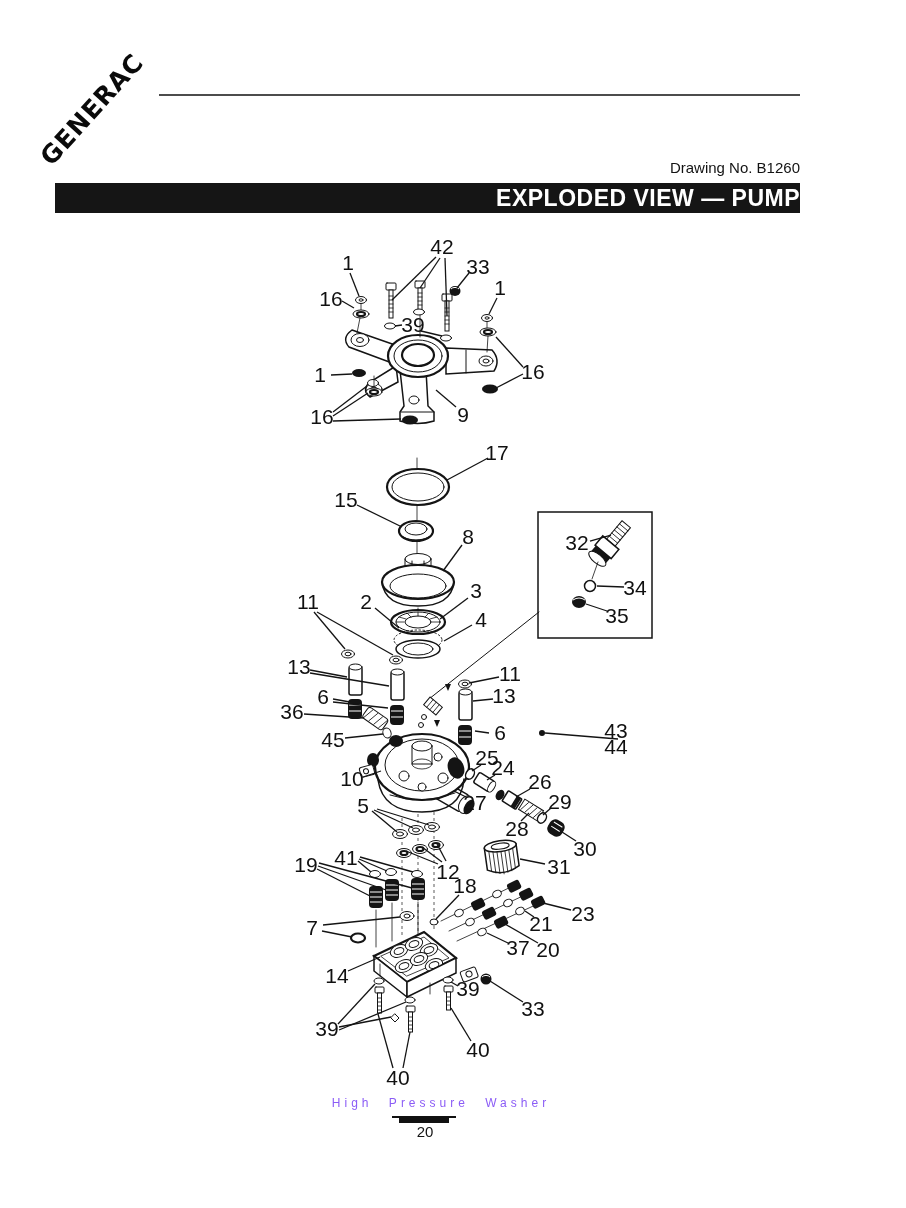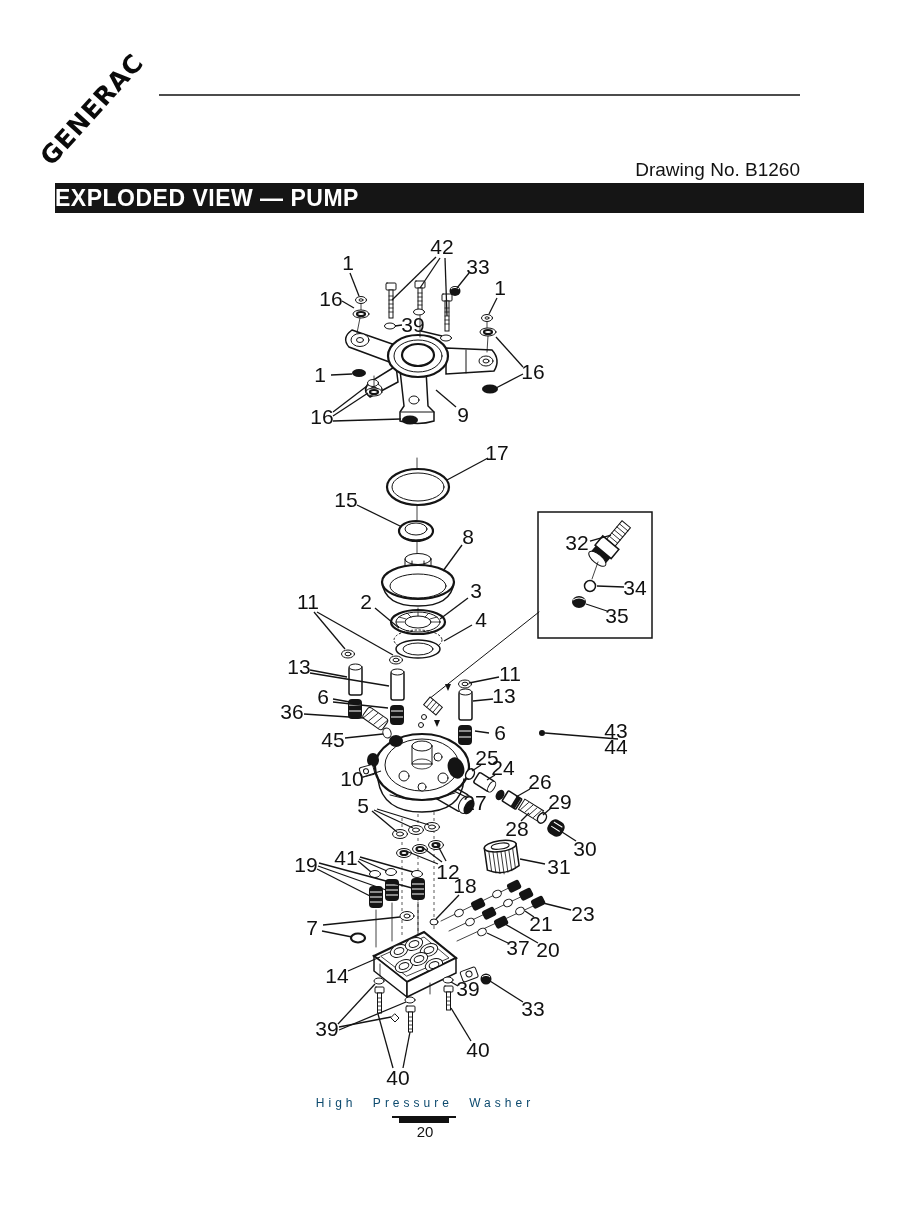--- a/index.html
+++ b/index.html
@@ -2,26 +2,26 @@
 <html><head>
 <meta charset="utf-8">
 <style>
   html,body{margin:0;padding:0;background:#e8e8e8;}
   .page{position:relative;width:906px;height:1208px;background:#ffffff;margin:0 auto;
         font-family:"Liberation Sans",sans-serif;overflow:hidden;}
   .logo{position:absolute;left:56px;top:142px;transform:rotate(-48deg);transform-origin:0 100%;
         font-family:"DejaVu Sans",sans-serif;font-weight:900;font-size:25px;letter-spacing:1px;color:#0a0a0a;}
   .header-title{position:absolute;left:161px;top:74px;font-size:15px;color:#131313;white-space:pre;}
   .header-rule{position:absolute;left:159px;top:94px;width:641px;height:2px;background:#4c4c4c;}
-  .drawing-no{position:absolute;left:0;top:159px;width:800px;text-align:right;font-size:19px;color:#131313;}
-  .banner{position:absolute;left:55px;top:183px;width:809px;height:30px;background:#151515;color:#fff;
-          display:flex;align-items:center;justify-content:flex-start;font-size:23px;font-weight:bold;letter-spacing:.5px;}
+  .drawing-no{position:absolute;left:0;top:159px;width:800px;text-align:right;font-size:15px;color:#131313;}
+  .banner{position:absolute;left:55px;top:183px;width:745px;height:30px;background:#151515;color:#fff;
+          display:flex;align-items:center;justify-content:flex-end;font-size:23px;font-weight:bold;letter-spacing:.5px;}
   svg.diagram{position:absolute;left:0;top:0;}
-  .footer-text{position:absolute;left:0;top:1096px;width:850px;text-align:center;font-size:12px;
-               letter-spacing:4px;word-spacing:9px;color:#0c4a6e;}
+  .footer-text{position:absolute;left:16px;top:1096px;width:850px;text-align:center;font-size:12px;
+               letter-spacing:4px;word-spacing:9px;color:#8b5cf6;}
   .footer-bar1{position:absolute;left:392px;top:1116px;width:64px;height:2px;background:#111;}
   .footer-bar2{position:absolute;left:399px;top:1118px;width:50px;height:5px;background:#111;}
   .page-number{position:absolute;left:405px;top:1123px;width:40px;text-align:center;font-size:15px;color:#131313;}
   
   .ln{stroke:#141414;stroke-width:1.5;fill:none;stroke-linecap:round;}
   .l1{stroke-width:1;}
   .l08{stroke-width:.8;}
   .l2{stroke-width:2.2;}
   .wf{fill:#fff;stroke:#141414;}
   .bf{fill:#141414;stroke:none;}

